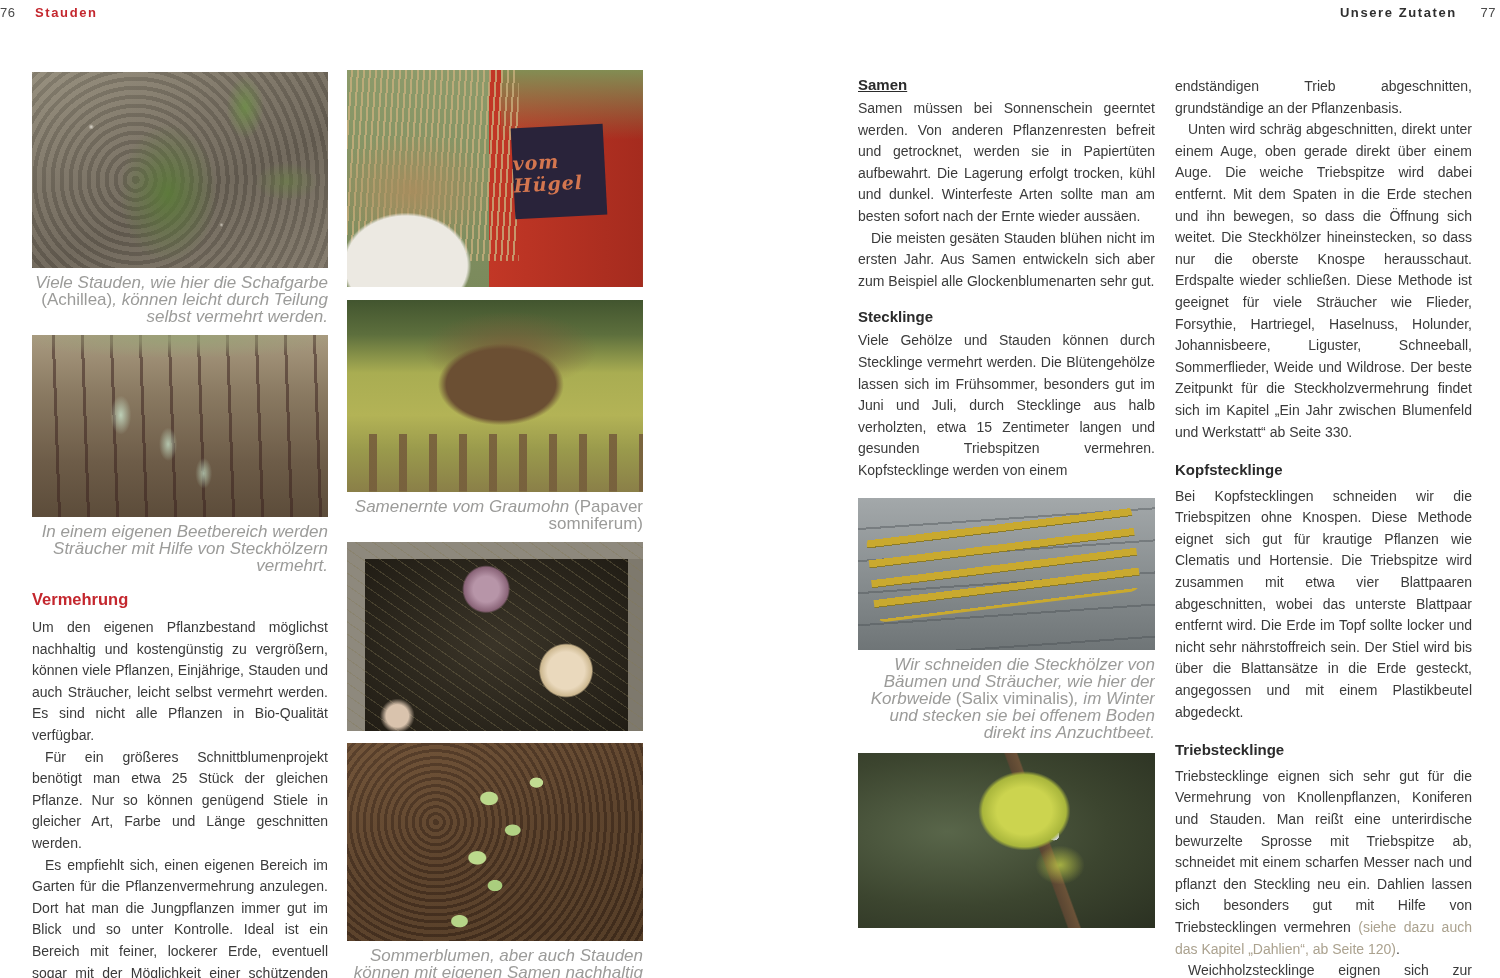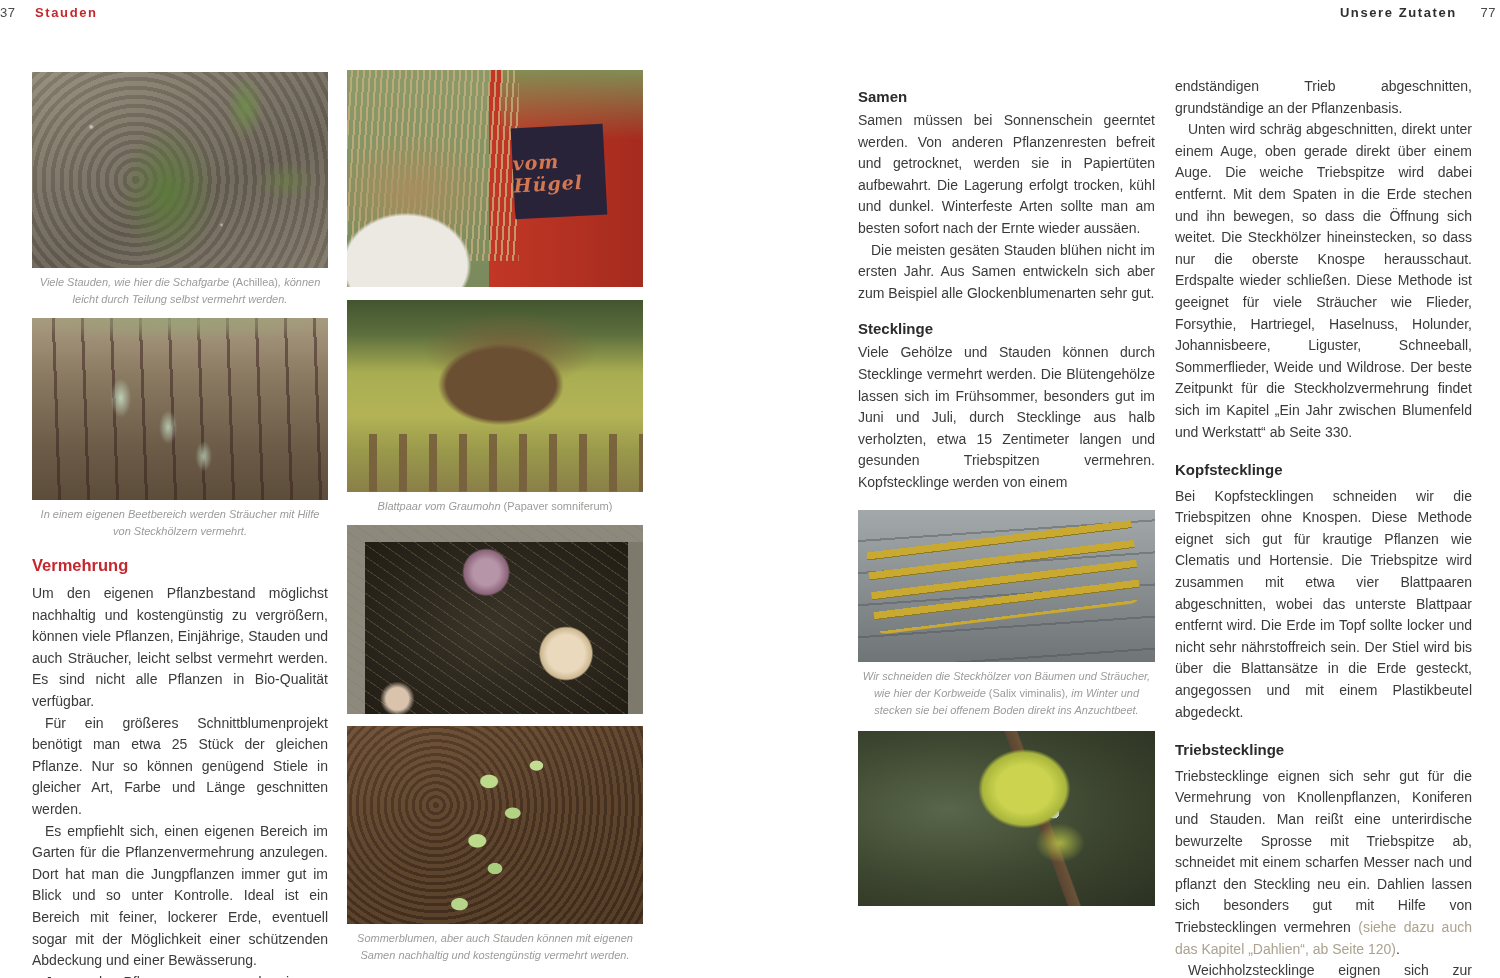--- a/index.html
+++ b/index.html
@@ -20,23 +20,23 @@
   .colA{left:32px;top:72px;width:296px;height:906px;overflow:hidden;}
   .colB{left:347px;top:70px;width:296px;}
   .colC{left:858px;top:76px;width:297px;height:902px;overflow:hidden;}
   .colD{left:1175px;top:76px;width:297px;height:902px;overflow:hidden;}
 
   
   .body-text{font-size:14px;line-height:21.6px;text-align:justify;color:#3a3a3a;}
   .body-text p{margin:0;}
   .body-text p.ind{text-indent:13px;}
   .sec-heading{font-weight:bold;font-size:15px;color:#2b2b2b;margin:16px 0 5px;}
-  .sec-heading.first{margin-top:12px;}
+  .sec-heading.first{margin-top:0;text-decoration:underline;}
   .red-heading{font-weight:bold;font-size:16.5px;color:#c4272e;margin:16px 0 8px;}
-  .caption{font-size:11px;line-height:17px;color:#9b9b99;font-style:italic;margin:6px 0 0;text-align:center;}
+  .caption{font-size:17px;line-height:17px;color:#9b9b99;font-style:italic;margin:6px 0 0;text-align:right;}
   .caption .roman{font-style:normal;}
   .ref-muted{color:#aba28f;}
 
   
   .photo{position:relative;width:100%;overflow:hidden;}
   .ph1{height:196px;background:
     radial-gradient(ellipse 70px 100px at 46% 62%, rgba(92,122,58,.95), rgba(92,122,58,0) 70%),
     radial-gradient(ellipse 26px 44px at 72% 18%, rgba(110,142,72,.85), rgba(110,142,72,0) 72%),
     radial-gradient(ellipse 42px 26px at 86% 56%, rgba(104,130,66,.55), rgba(104,130,66,0) 75%),
     radial-gradient(circle 4px at 20% 28%, rgba(232,228,218,.9), rgba(232,228,218,0) 70%),
@@ -101,21 +101,21 @@
     linear-gradient(70deg, rgba(90,70,50,0) 58%, #5a4632 58.5%, #6b5238 61.5%, rgba(90,70,50,0) 62%),
     radial-gradient(ellipse at 30% 45%, #59664a 0%, #3c452f 55%, #2b3122 100%);} .mt10{margin-top:10px;} .mt12{margin-top:12px;} .mt13{margin-top:13px;} .mt16{margin-top:16px;}
 </style>
 </head>
 <body>
 
 <div class="spread">
 
   <div class="pg-header">
     <div class="hdr-left">
-      <span class="pg-num">37</span>
+      <span class="pg-num">76</span>
       <span class="run-title red">Stauden</span>
     </div>
     <div class="hdr-right">
       <span class="run-title dark">Unsere Zutaten</span>
       <span class="pg-num">77</span>
     </div>
   </div>
 
   <div class="col colA">
     <div class="photo ph1"></div>
@@ -133,21 +133,21 @@
     </div>
   </div>
 
   <div class="col colB">
     <div class="photo ph3">
       <div class="sign">
         <span class="sign-text">vom Hügel</span>
       </div>
     </div>
     <div class="photo ph4 mt13"></div>
-    <p class="caption"><span>Blattpaar vom Graumohn </span><span class="roman">(Papaver somniferum)</span></p>
+    <p class="caption"><span>Samenernte vom Graumohn </span><span class="roman">(Papaver somniferum)</span></p>
 
     <div class="photo ph5 mt10"></div>
     <div class="photo ph6 mt12"></div>
     <p class="caption">Sommerblumen, aber auch Stauden können mit eigenen Samen nachhaltig und kostengünstig vermehrt werden.</p>
   </div>
 
   <div class="col colC">
     <div class="sec-heading first">Samen</div>
     <div class="body-text">
       <p>Samen müssen bei Sonnenschein geerntet werden. Von anderen Pflanzenresten befreit und getrocknet, werden sie in Papiertüten aufbewahrt. Die Lagerung erfolgt trocken, kühl und dunkel. Winterfeste Arten sollte man am besten sofort nach der Ernte wieder aussäen.</p>

